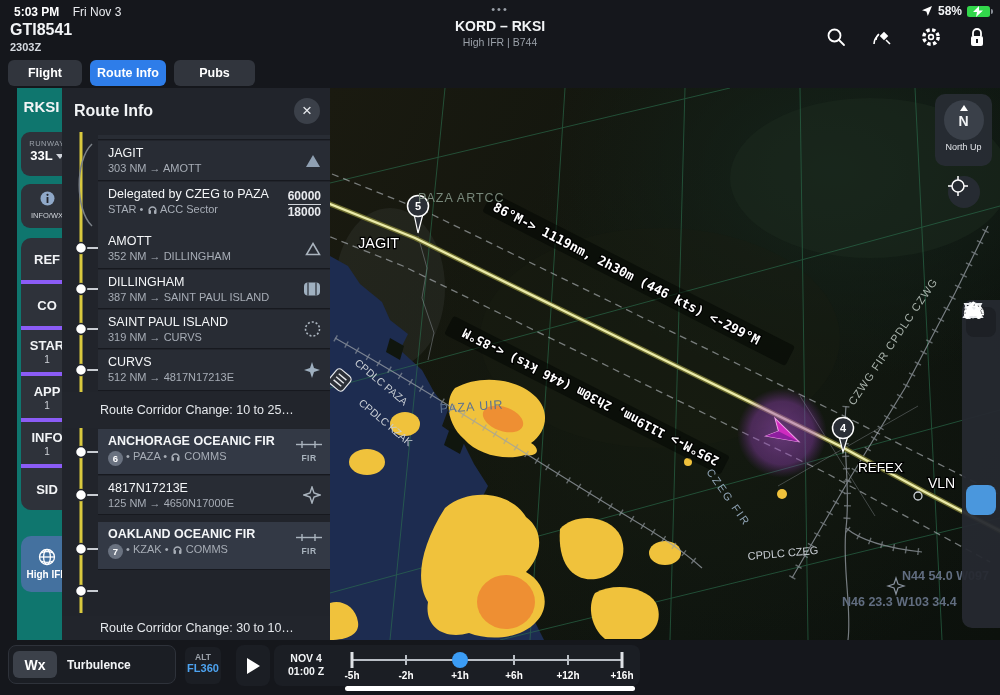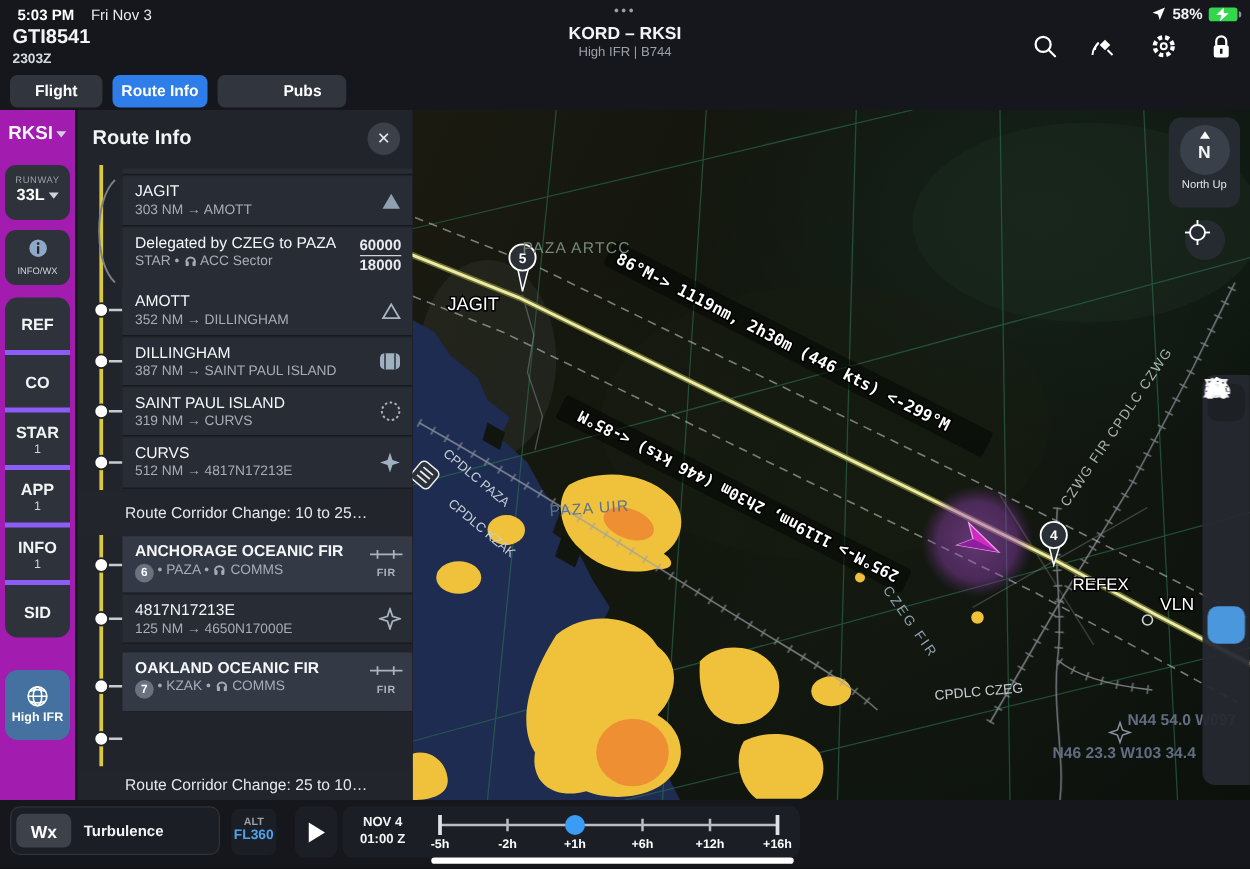--- a/index.html
+++ b/index.html
@@ -18,21 +18,21 @@
   .fltime{top:41px;left:10px;font-size:11px;font-weight:700;color:#d6dae0;}
   .rtitle{top:18px;left:0;right:0;text-align:center;font-size:14px;font-weight:700;}
   .rsub{top:36px;left:0;right:0;text-align:center;font-size:10.5px;color:#9aa0a8;}
   .hicons{top:26px;right:14px;display:flex;gap:26px;align-items:center;}
   .hicons svg{display:block;}
   
   .tab{top:60px;height:26px;border-radius:6px;background:#31353d;color:#fff;font-size:12.5px;
        font-weight:700;display:flex;align-items:center;justify-content:center;}
   .tab.active{background:#2e7de9;}
   
-  .sidebar{top:88px;left:0;width:60px;bottom:55px;background:#a21caf;}
+  .sidebar{top:88px;left:17px;width:60px;bottom:55px;background:#0f766e;}
   .sb-air{top:10px;left:0;width:60px;text-align:center;font-size:15px;font-weight:700;}
   .caret{display:inline-block;width:0;height:0;border-left:4px solid transparent;border-right:4px solid transparent;
          border-top:5px solid #cfd3d9;vertical-align:middle;margin-left:3px;}
   .sb-btn{left:4px;width:52px;background:#2e323a;border-radius:9px;text-align:center;color:#fff;}
   .sb-rwy{top:44px;height:44px;}
   .sb-rwy .lab{font-size:7.5px;color:#9aa0a8;letter-spacing:.5px;margin-top:7px;}
   .sb-rwy .val{font-size:13px;font-weight:700;}
   .sb-info{top:96px;height:44px;}
   .sb-info .lab{font-size:7.5px;color:#cfd3d9;margin-top:1px;}
   .sb-group{top:150px;left:4px;width:52px;background:#2e323a;border-radius:10px;overflow:hidden;}
@@ -160,21 +160,21 @@
         </svg>
       </span>
   </div>
 
   <div class="abs tab" style="left:8px;width:74px;">
       <span>Flight</span>
     </div>
   <div class="abs tab active" style="left:90px;width:76px;">
       <span>Route Info</span>
     </div>
-  <div class="abs tab" style="left:174px;width:70px;padding-left:33px;">
+  <div class="abs tab" style="left:174px;width:81px;">
       <span>Pubs</span>
     </div>
 
   <div class="abs map">
     <svg width="670" height="552" viewBox="0 0 670 552">
       <defs>
         <radialGradient id="pg" cx="50%" cy="50%" r="50%">
           <stop offset="0%" stop-color="rgba(168,82,202,0.55)"></stop>
           <stop offset="70%" stop-color="rgba(150,65,185,0.42)"></stop>
           <stop offset="100%" stop-color="rgba(120,50,150,0)"></stop>
@@ -561,21 +561,21 @@
             <line x1="1" y1="4.5" x2="27" y2="4.5" stroke="#aab4be" stroke-width="1.4"></line>
           <line x1="7" y1="1" x2="7" y2="8" stroke="#aab4be" stroke-width="1.4"></line>
           <line x1="20" y1="1" x2="20" y2="8" stroke="#aab4be" stroke-width="1.4"></line>
           </svg>
         <div class="fl">FIR</div>
       </div>
     </div>
 
 
     <div class="abs corr" style="top:528px;height:24px;">
-      <span>Route Corridor Change: 25 to 10…</span>
+      <span>Route Corridor Change: 30 to 10…</span>
     </div>
   </div>
 
   <div class="abs bottombar">
     <div class="abs wxgrp">
       <div class="wxbtn">
           <span>Wx</span>
         </div>
       <div class="wxlay">Turbulence</div>
     </div>

